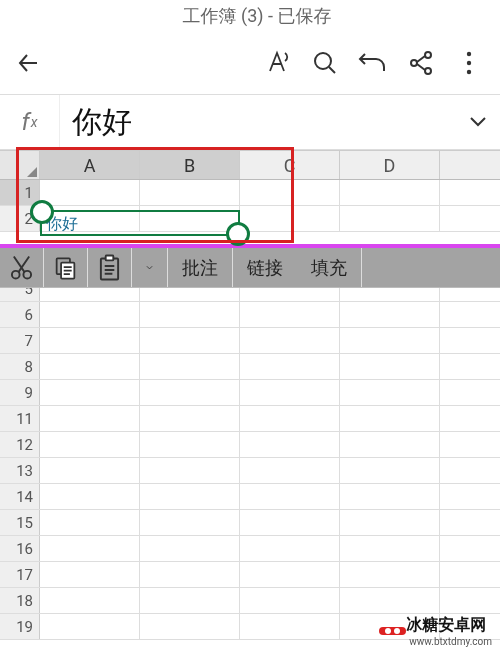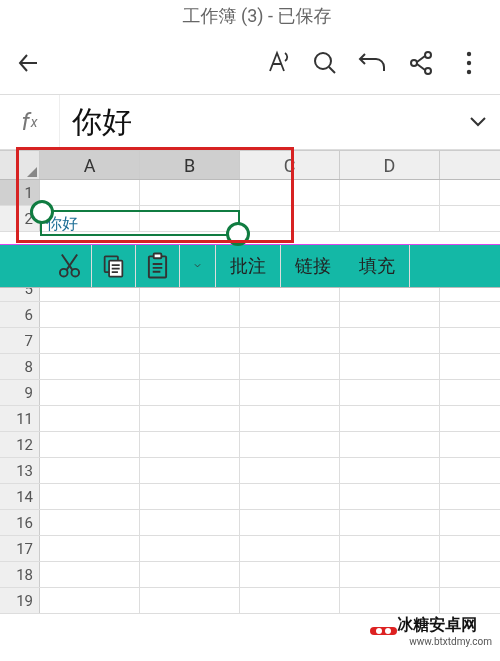--- a/index.html
+++ b/index.html
@@ -159,25 +159,24 @@
     }
     .handle.tl { left:-12px; top:-12px; }
     .handle.br { right:-12px; bottom:-12px; }
     .context-bar {
       position:absolute;
       left:0; right:0;
       top:244px;
       height:44px;
       display:flex;
       align-items:stretch;
-      border-top:1px solid #d946ef;
+      border-top:4px solid #d946ef;
       border-bottom:1px solid #bbb;
-      background:#14b8a6;
+      background:#a3a3a3;
       z-index: 5;
-      padding-left: 48px;
     }
     .ctx-item {
       border-right:1px solid #ddd;
       display:flex; align-items:center; justify-content:center;
       font-size:18px;
       color:#222;
       padding: 0 14px;
     }
     .ctx-icon {
       width:44px;
@@ -209,21 +208,21 @@
     }
     .wm-dot { width:6px;height:6px;background:#fff;border-radius:50%; align-self:center;}
     .wm-txt {
       font-size:16px;
       font-weight:700;
       color:#111;
     }
     .wm-sub {
       font-size:10px;
       color:#555;
-      margin-left:12px;
+      margin-left:3px;
     }
     svg { stroke:#333; stroke-width:2; fill:none; }
   </style>
 </head>
 <body>
 
 <div class="titlebar">工作簿 (3) - 已保存</div>
 
 <div class="toolbar-top">
   <div class="back tbtn">
@@ -366,20 +365,27 @@
         <div class="cell col-D"></div>
       </div>
       <div class="row">
         <div class="row-h">14</div>
         <div class="cell col-A"></div>
         <div class="cell col-B"></div>
         <div class="cell col-C"></div>
         <div class="cell col-D"></div>
       </div>
       <div class="row">
+        <div class="row-h">15</div>
+        <div class="cell col-A"></div>
+        <div class="cell col-B"></div>
+        <div class="cell col-C"></div>
+        <div class="cell col-D"></div>
+      </div>
+      <div class="row">
         <div class="row-h">16</div>
         <div class="cell col-A"></div>
         <div class="cell col-B"></div>
         <div class="cell col-C"></div>
         <div class="cell col-D"></div>
       </div>
       <div class="row">
         <div class="row-h">17</div>
         <div class="cell col-A"></div>
         <div class="cell col-B"></div>

